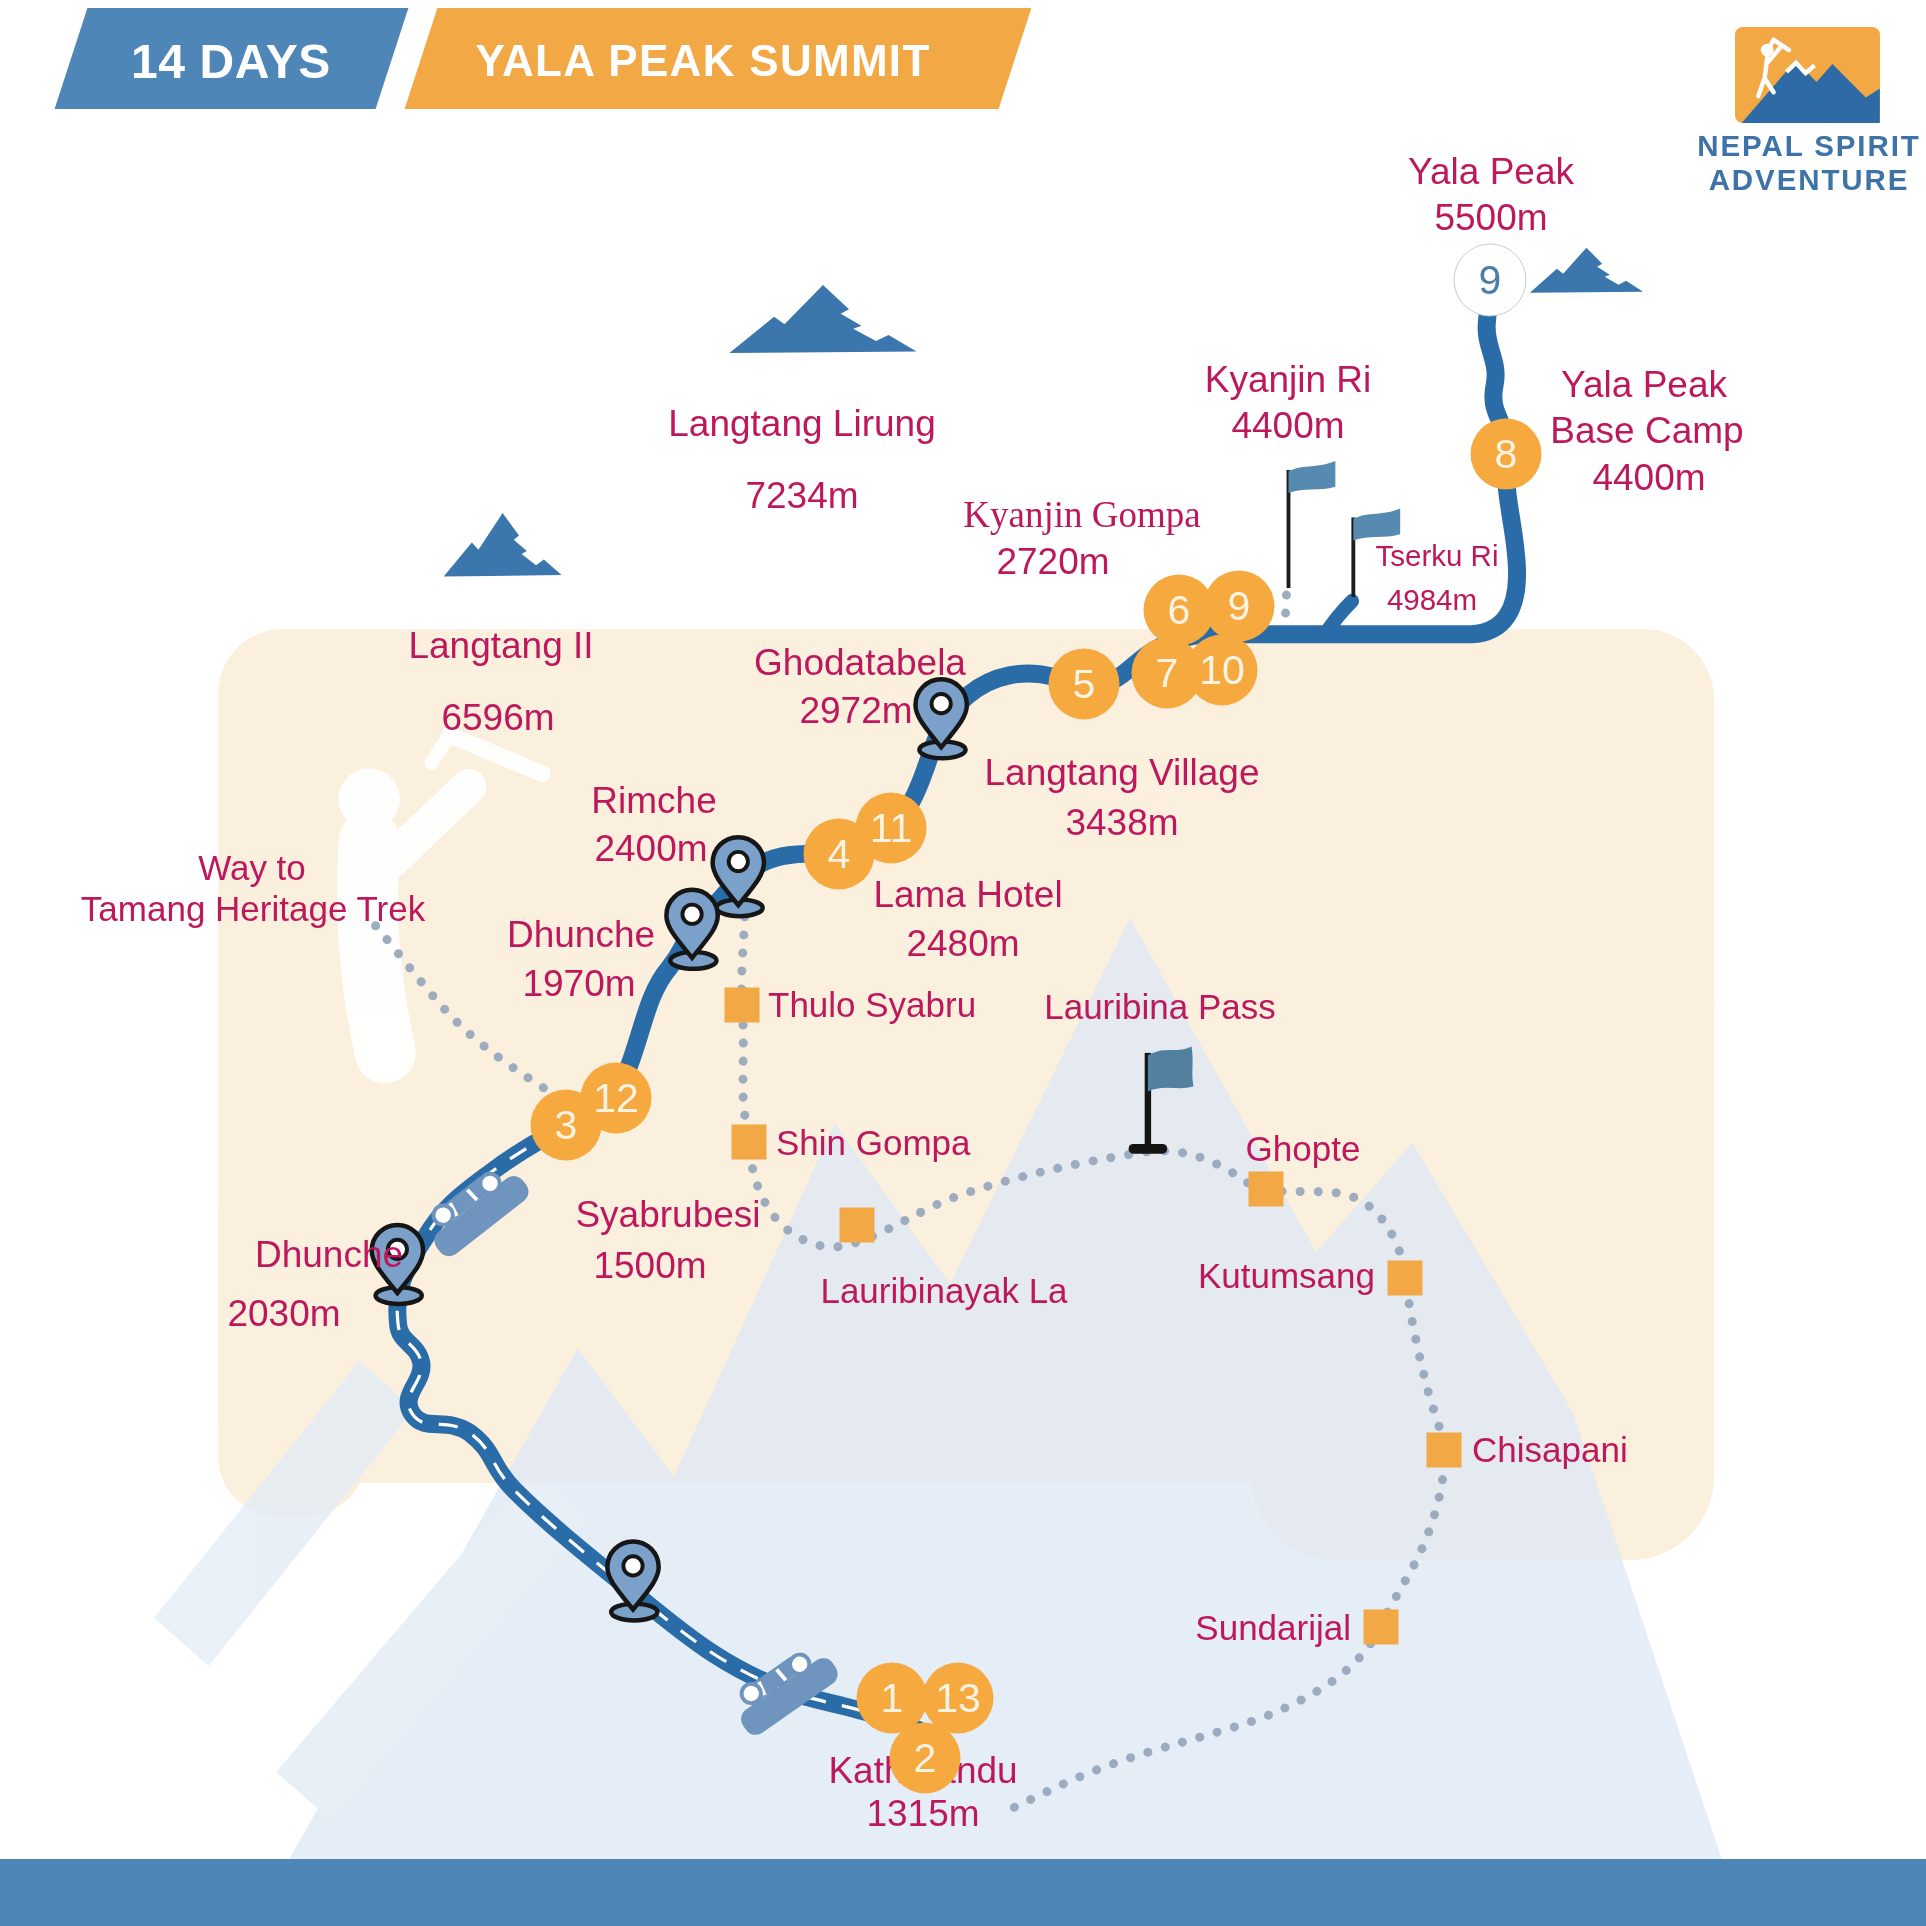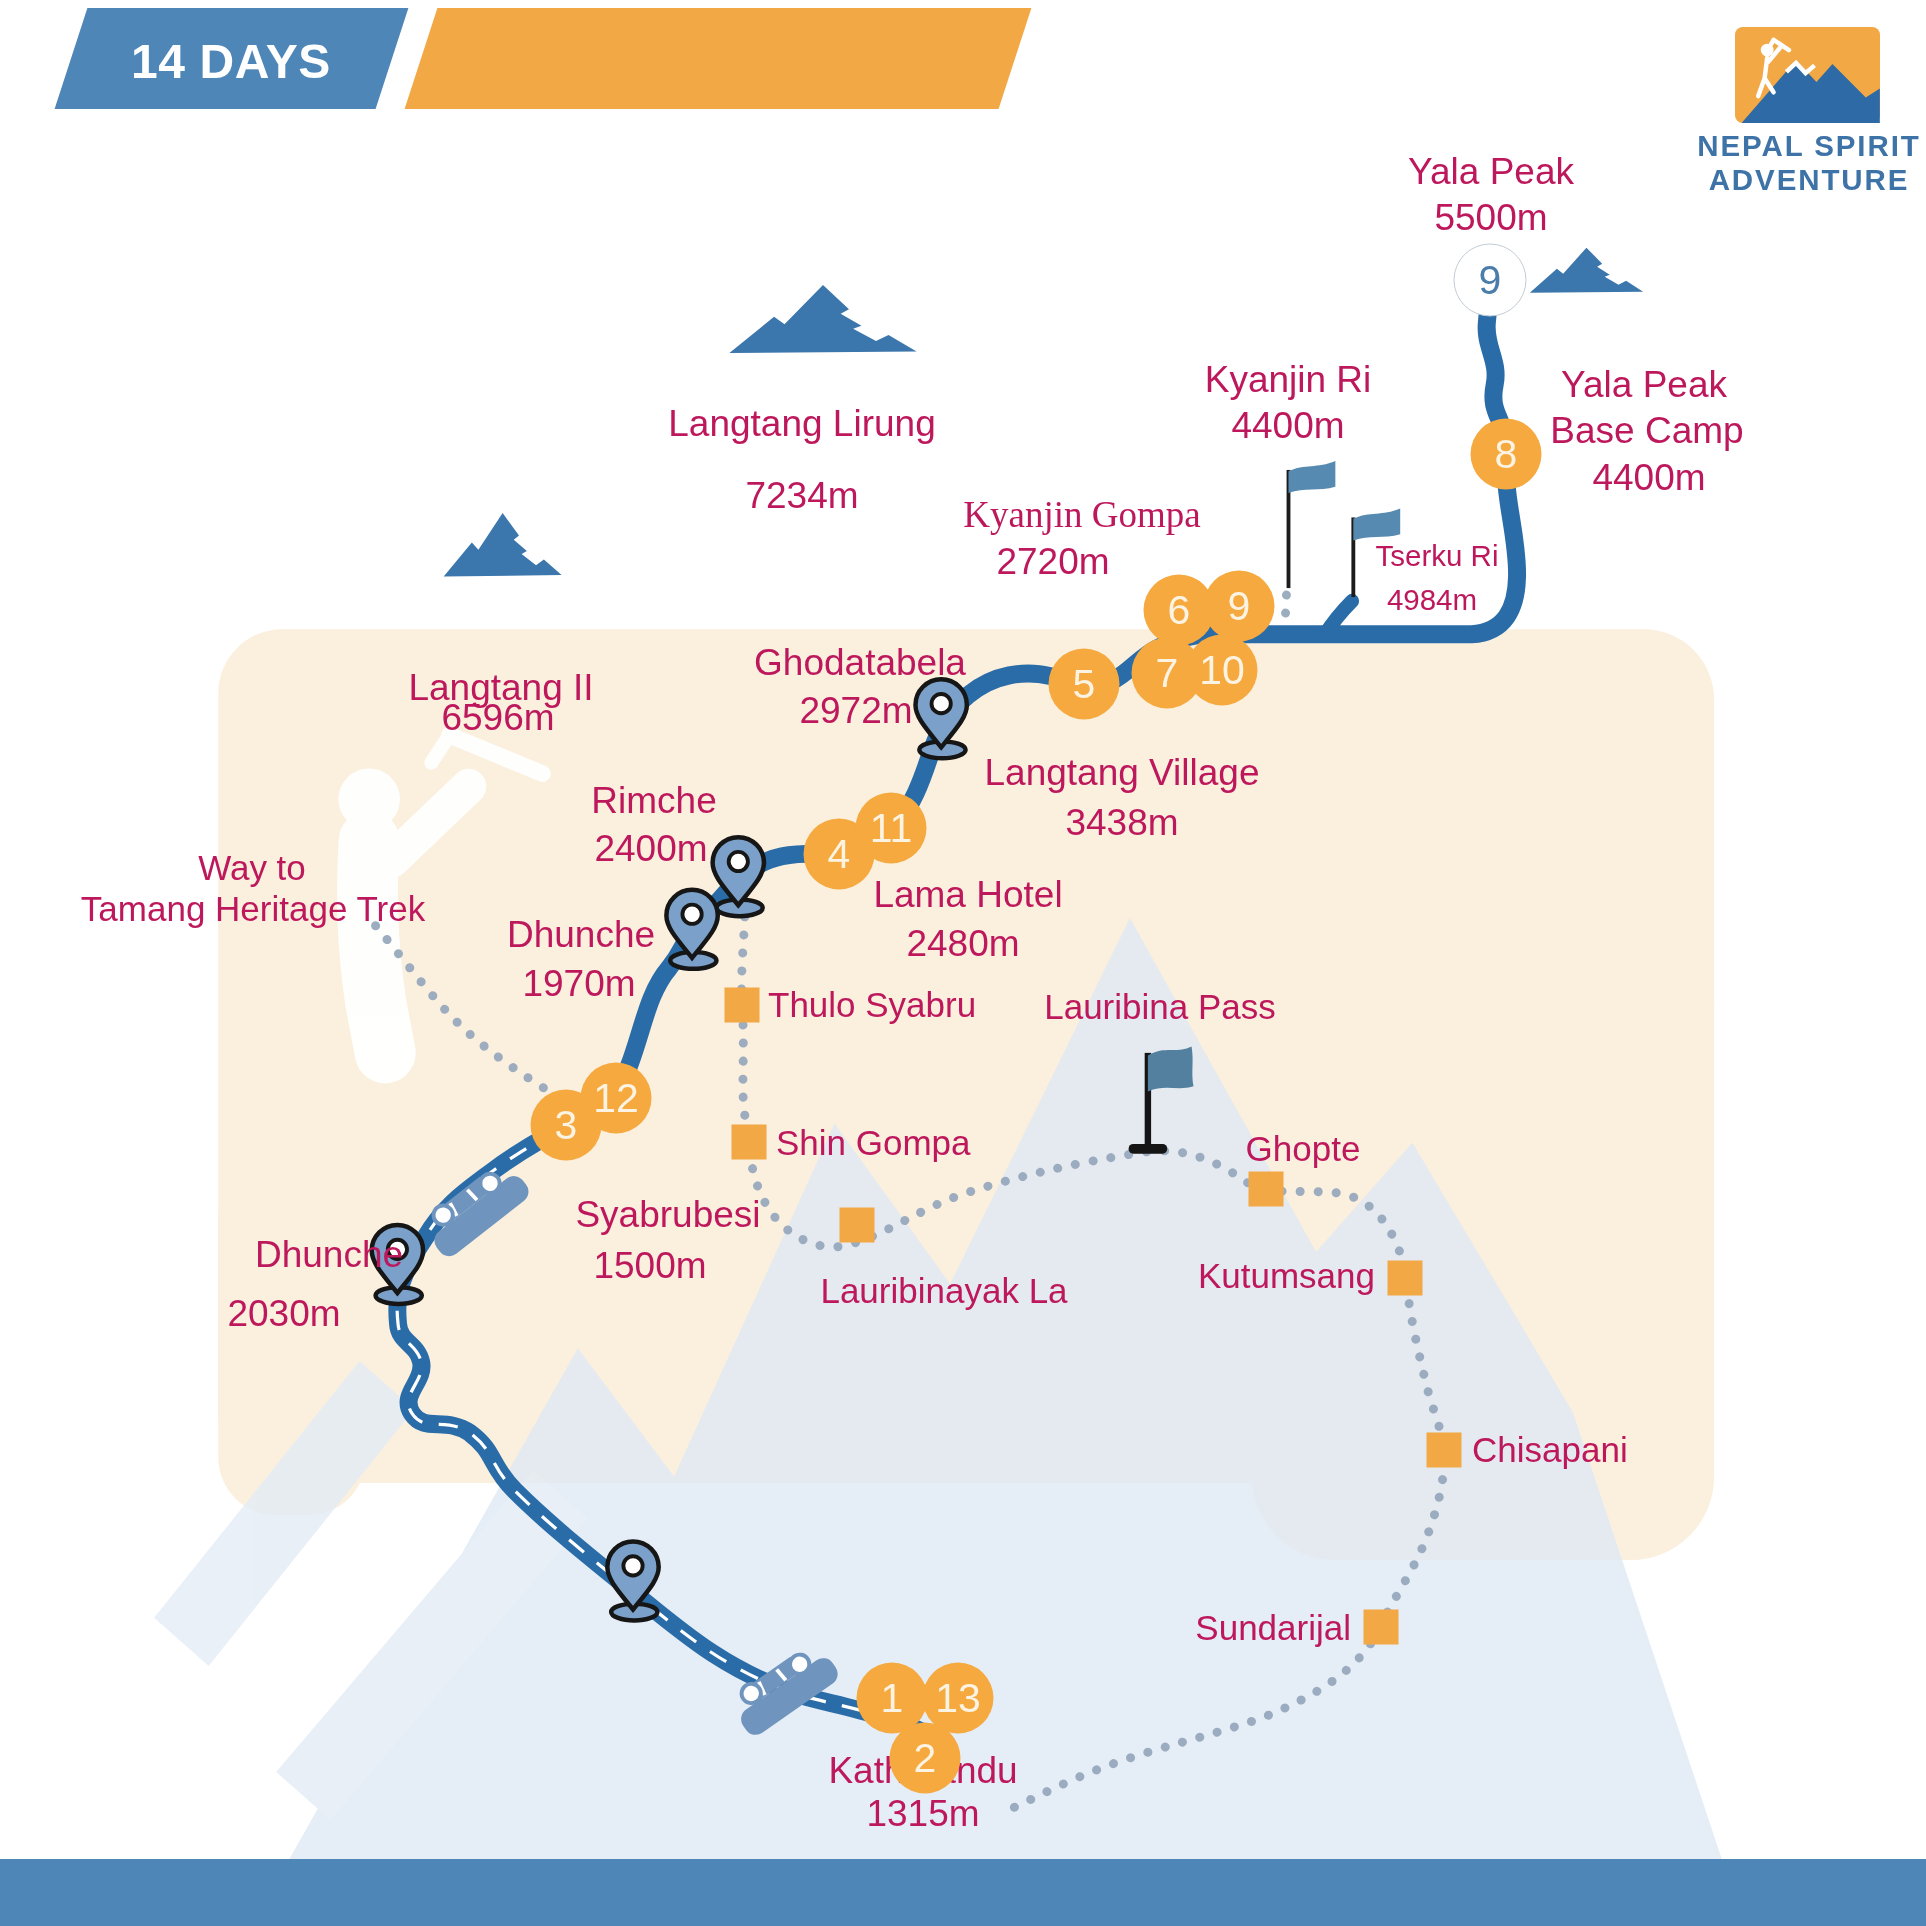--- a/index.html
+++ b/index.html
@@ -194,39 +194,40 @@
     <use href="#car" transform="translate(1225,2636) rotate(-35)"></use>
 
     <use href="#peak" transform="translate(1128,432) scale(1.62,1.18)"></use>
     <use href="#peak" transform="translate(686,788) scale(1.02,1.10)"></use>
     <use href="#peak" transform="translate(2378,378) scale(0.98,0.78)"></use>
   </svg>
 
   <div class="banner banner-blue"></div>
   <div class="banner banner-orange"></div>
   <div class="banner-text days-text">14 DAYS</div>
+  <div class="banner-text title-text">YALA PEAK SUMMIT</div>
 
   <div class="logo-box">
     <svg width="145" height="96" viewBox="0 0 226 150">
       <path d="M10,150 L95,52 L127,86 L152,58 L204,110 L226,96 L226,150 Z" fill="#2E6AA5"></path>
       <polyline points="80,70 95,56 110,72 124,60" fill="none" stroke="#ffffff" stroke-width="7"></polyline>
       <g stroke="#ffffff" stroke-width="7" stroke-linecap="round" fill="none">
         <circle cx="50" cy="36" r="10" fill="#ffffff" stroke="none"></circle>
         <path d="M50,48 L46,80 L36,108 M46,80 L60,102"></path>
         <path d="M52,54 L72,30"></path>
         <path d="M60,20 L84,36 M60,20 L52,34"></path>
       </g>
     </svg>
   </div>
   <div class="logo-line logo-l1">NEPAL SPIRIT</div>
   <div class="logo-line logo-l2">ADVENTURE</div>
 
   <div class="lbl" style="left:802px;top:424px;">Langtang Lirung</div>
   <div class="lbl" style="left:802px;top:496px;">7234m</div>
-  <div class="lbl" style="left:501px;top:646px;margin-top:42px;">Langtang II</div>
+  <div class="lbl" style="left:501px;top:646px;">Langtang II</div>
   <div class="lbl" style="left:498px;top:718px;">6596m</div>
   <div class="lbl" style="left:1491px;top:172px;">Yala Peak</div>
   <div class="lbl" style="left:1491px;top:218px;">5500m</div>
 
   <div class="lbl" style="left:1644px;top:385px;">Yala Peak</div>
   <div class="lbl" style="left:1647px;top:431px;">Base Camp</div>
   <div class="lbl" style="left:1649px;top:478px;">4400m</div>
 
   <div class="lbl" style="left:1288px;top:380px;">Kyanjin Ri</div>
   <div class="lbl" style="left:1288px;top:426px;">4400m</div>

